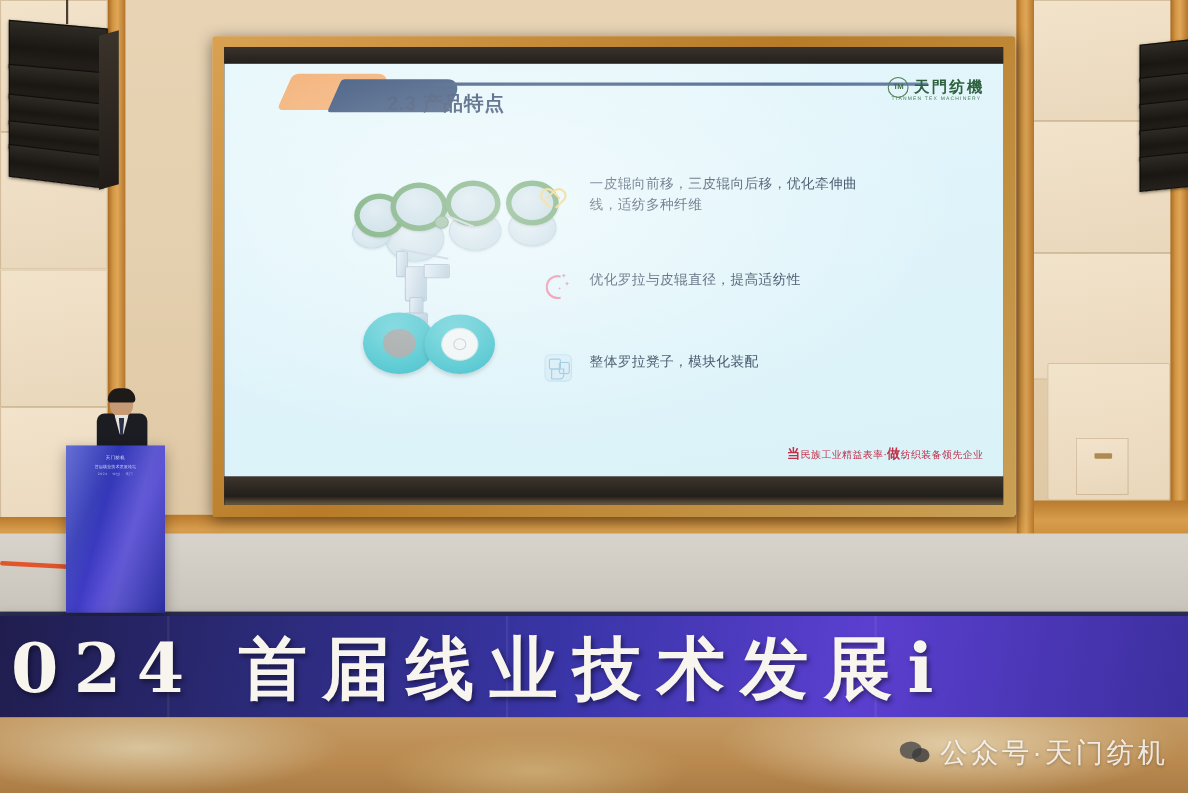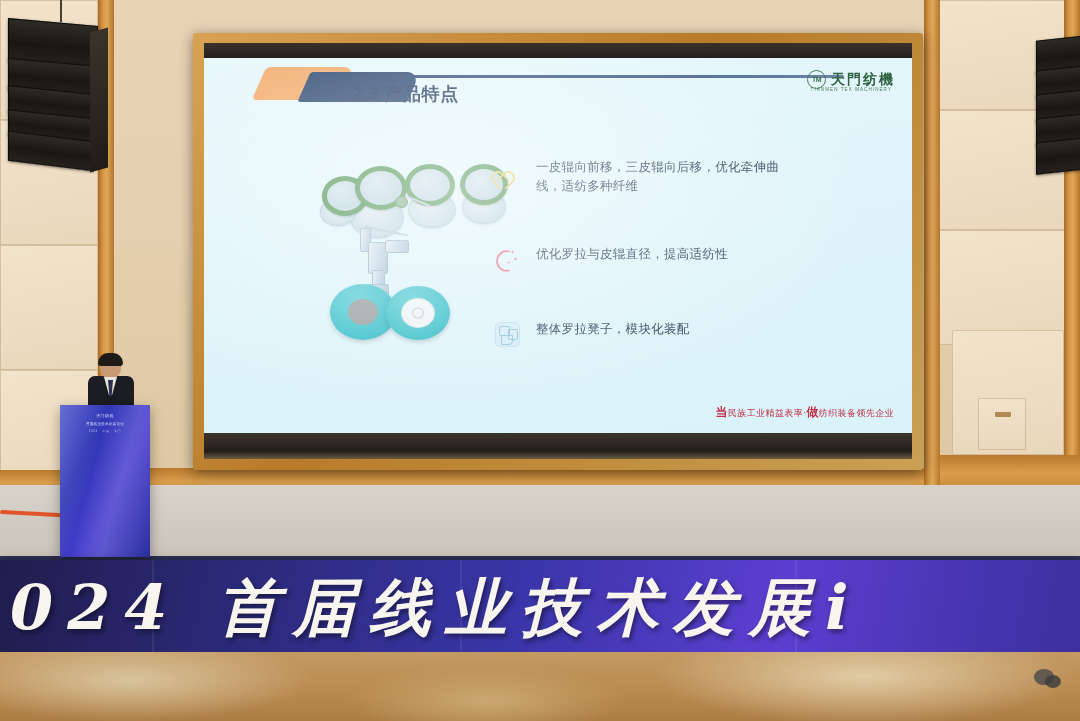--- a/index.html
+++ b/index.html
@@ -247,21 +247,20 @@
     overflow:hidden;
     box-shadow:0 2px 10px rgba(0,0,0,.4);
   }
   .banner-seam{position:absolute;top:0;width:2px;height:100%;background:rgba(255,255,255,.07);}
   .banner-text{
     position:absolute;left:10px;top:50%;transform:translateY(-50%);
     font-size:62px;font-weight:bold;color:#f7f5ee;
     letter-spacing:14px;white-space:nowrap;
     text-shadow:2px 3px 5px rgba(0,0,0,.45);
     font-family:"DejaVu Serif","Liberation Serif",serif;
-    font-style:italic;
   }
 
   
   .carpet{
     position:absolute;left:0;top:652px;width:1080px;height:69px;
     background:
       radial-gradient(ellipse 260px 60px at 12% 40%, #d8c49d, transparent 70%),
       radial-gradient(ellipse 200px 50px at 45% 70%, #c9a870, transparent 70%),
       radial-gradient(ellipse 300px 70px at 80% 35%, #e0cba4, transparent 70%),
       linear-gradient(180deg,#c49a63,#b9894f 60%,#ab7d45);
@@ -453,15 +452,16 @@
     <div class="banner-seam" style="left:795px;"></div>
     <div class="banner-text">024 首届线业技术发展i</div>
   </div>
 
   <div class="carpet"></div>
   <div class="watermark">
     <div class="wx">
       <div class="bb1"></div>
       <div class="bb2"></div>
     </div>
+    <div class="wm-text">公众号·天门纺机</div>
   </div>
 
 </div>
 
 </body></html>

